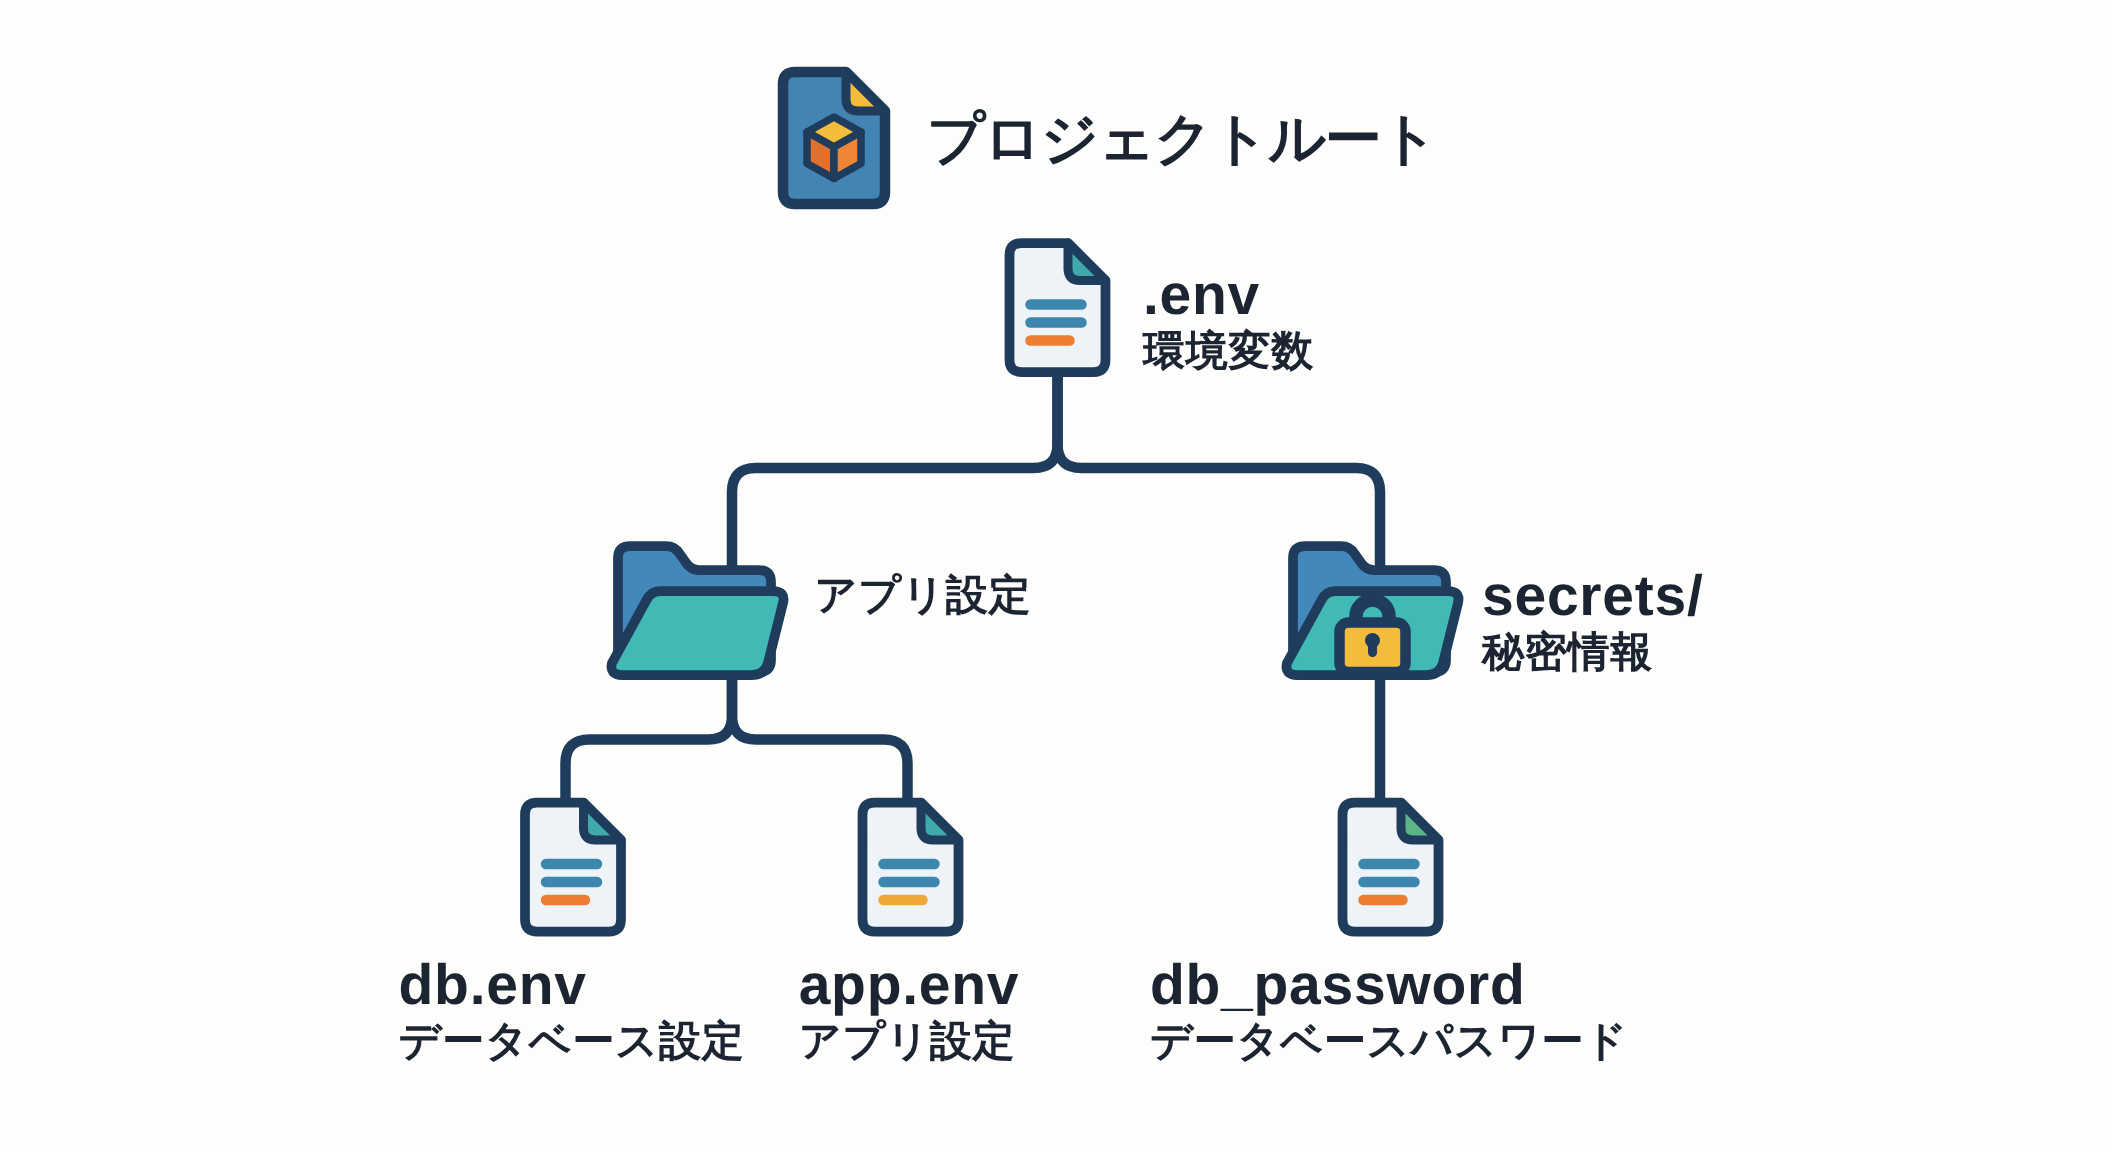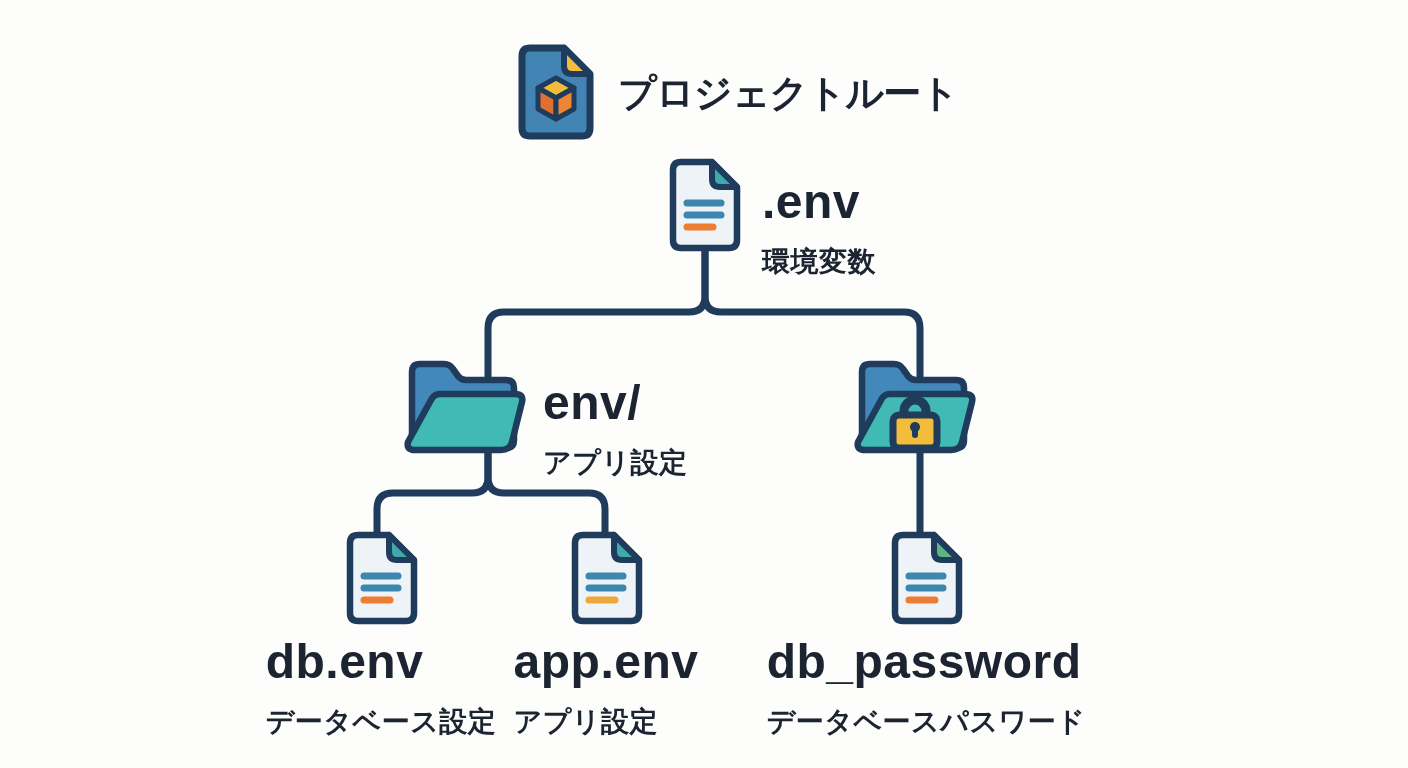--- a/index.html
+++ b/index.html
@@ -54,29 +54,29 @@
   }
   .label-center{
     position:absolute;
     z-index:3;
     transform:translateX(-50%);
     text-align:left;
     white-space:nowrap;
   }
   .name{
     display:block;
-    font-size:48px;
+    font-size:38px;
     line-height:1;
     font-weight:800;
     color:var(--text);
     letter-spacing:0.5px;
   }
   .desc{
     display:block;
-    margin-top:22px;
+    margin-top:4px;
     font-size:28px;
     line-height:1;
     font-weight:700;
     color:var(--text);
     letter-spacing:0.5px;
   }
   .root-title{
     font-size:38px;
     line-height:1;
     font-weight:800;
@@ -138,34 +138,37 @@
   <div class="label-side" style="left:762px;top:178px;">
     <span class="name">.env</span>
     <span class="desc">環境変数</span>
   </div>
 
   <svg class="node-icon" style="left:402px;top:354px;" width="126" height="102" viewBox="0 0 126 102">
     <path class="folder-back" d="M 10 86 V 18 Q 10 10 18 10 H 42 Q 48 10 51 15 L 56 22 Q 59 26 64 26 H 104 Q 112 26 112 34 V 86 Q 112 94 104 94 H 18 Q 10 94 10 86 Z"></path>
     <path class="folder-front" d="M 38 40 H 113 Q 122 40 120 48 L 110 88 Q 108 96 99 96 H 13 Q 4 96 6 88 L 29 46 Q 32 40 38 40 Z"></path>
   </svg>
   <div class="label-side" style="left:543px;top:379px;">
-    <span class="name">env/</span>
     <span class="desc">アプリ設定</span>
   </div>
 
   <svg class="node-icon" style="left:852px;top:354px;" width="126" height="102" viewBox="0 0 126 102">
     <path class="folder-back" d="M 10 86 V 18 Q 10 10 18 10 H 42 Q 48 10 51 15 L 56 22 Q 59 26 64 26 H 104 Q 112 26 112 34 V 86 Q 112 94 104 94 H 18 Q 10 94 10 86 Z"></path>
     <path class="folder-front" d="M 38 40 H 113 Q 122 40 120 48 L 110 88 Q 108 96 99 96 H 13 Q 4 96 6 88 L 29 46 Q 32 40 38 40 Z"></path>
     <g>
       <path class="lock-shackle" d="M 52 64 V 57 A 11 11 0 0 1 74 57 V 64"></path>
       <rect class="lock-body" x="41" y="61" width="44" height="33" rx="6"></rect>
       <circle class="lock-keyhole" cx="63" cy="73" r="5"></circle>
       <rect class="lock-keyhole" x="60" y="74" width="6" height="10" rx="3"></rect>
     </g>
   </svg>
+  <div class="label-side" style="left:988px;top:379px;">
+    <span class="name">secrets/</span>
+    <span class="desc">秘密情報</span>
+  </div>
 
   <svg class="node-icon" style="left:343px;top:531px;" width="76" height="94" viewBox="0 0 76 94">
     <path class="file-body" d="M 15 4 H 46 L 71 29 V 82 Q 71 90 63 90 H 15 Q 7 90 7 82 V 12 Q 7 4 15 4 Z"></path>
     <path class="file-fold" d="M 46 4 V 21 Q 46 29 54 29 H 71 Z"></path>
     <line class="file-line" x1="21" y1="45" x2="55" y2="45"></line>
     <line class="file-line" x1="21" y1="57" x2="55" y2="57"></line>
     <line class="file-line3" x1="21" y1="69" x2="47" y2="69"></line>
   </svg>
   <div class="label-center" style="left:381px;top:638px;">
     <span class="name">db.env</span>

